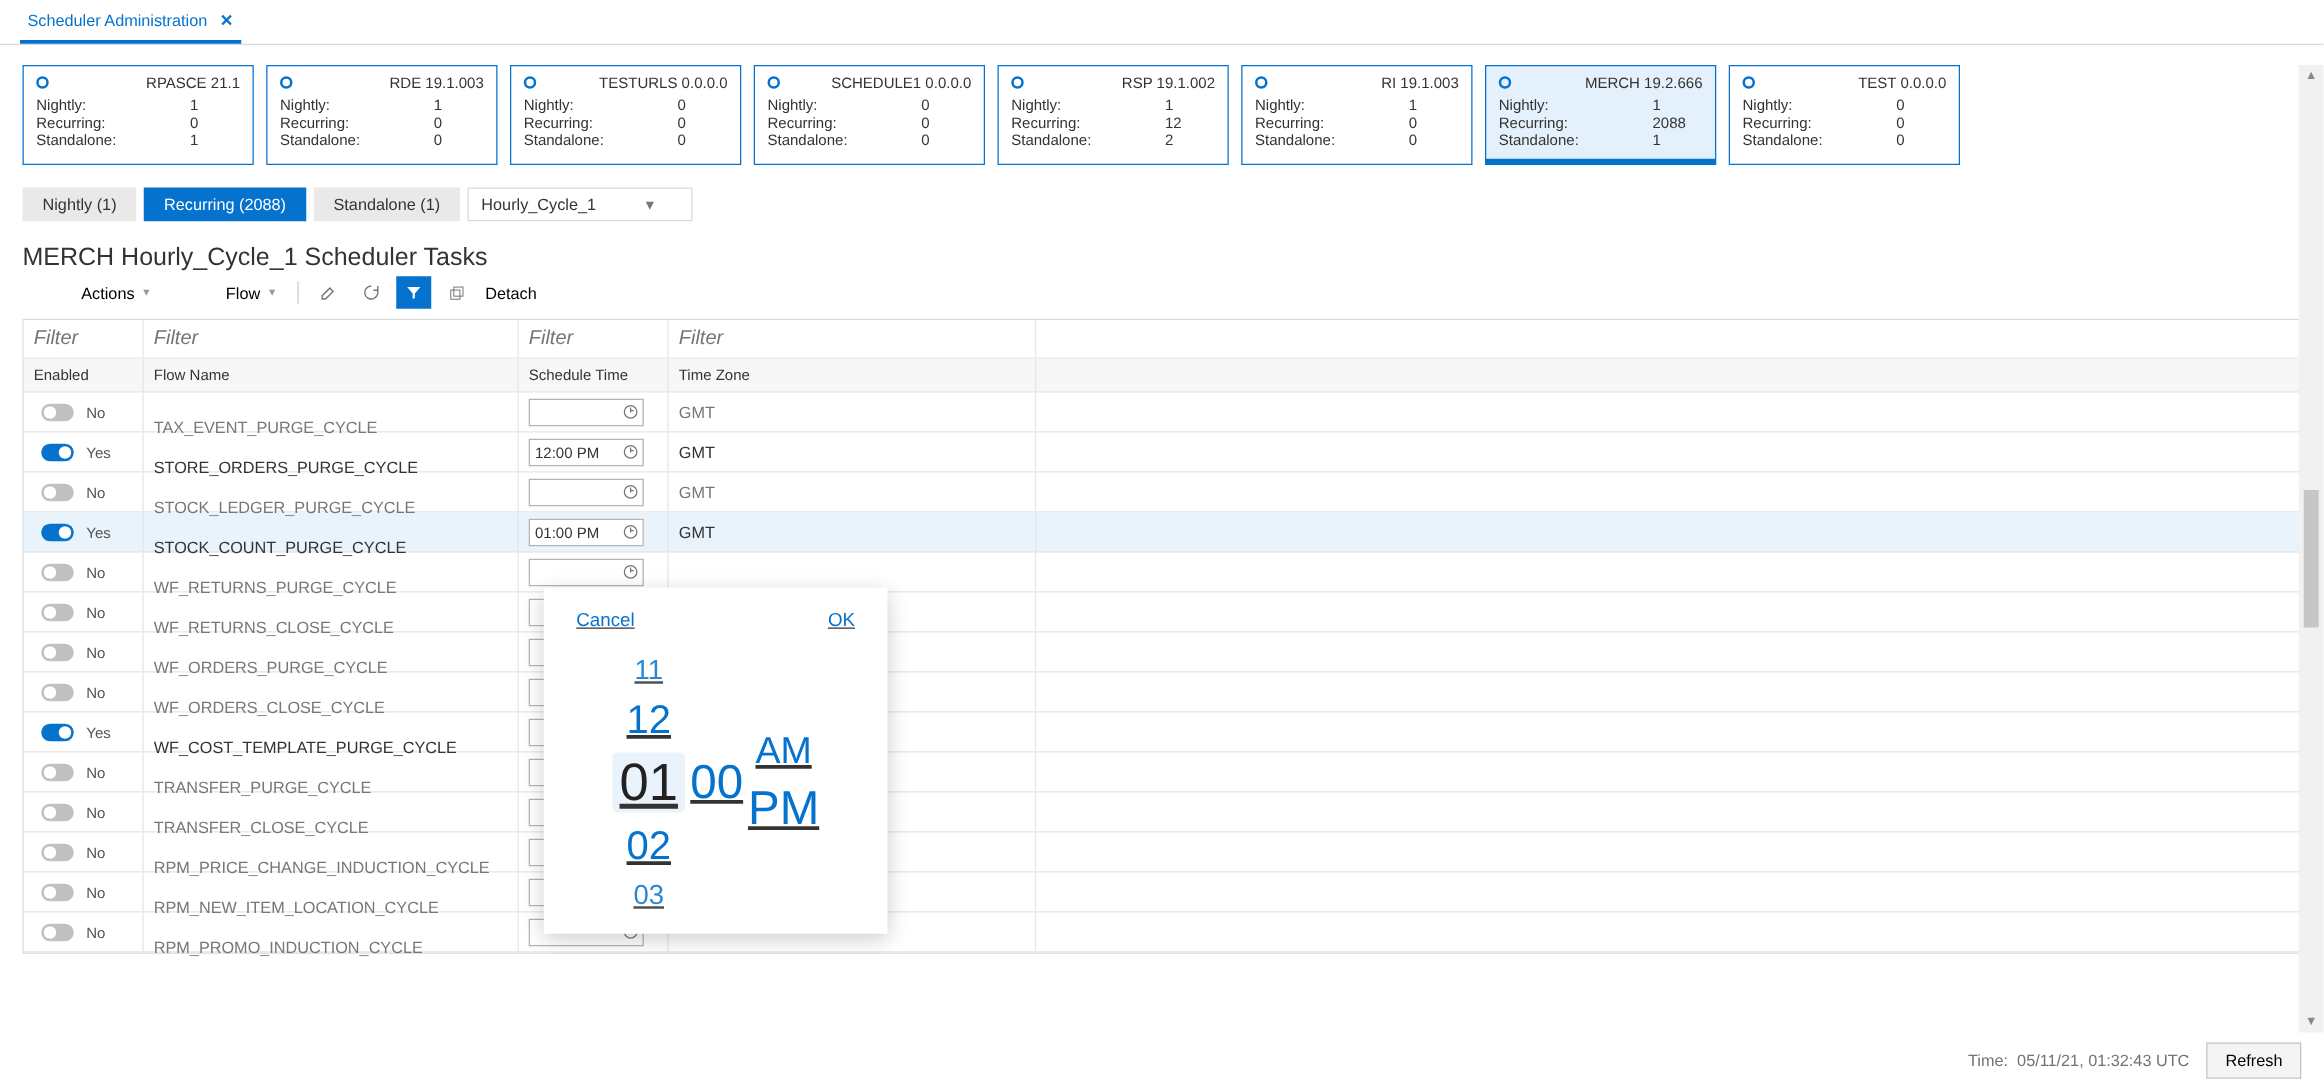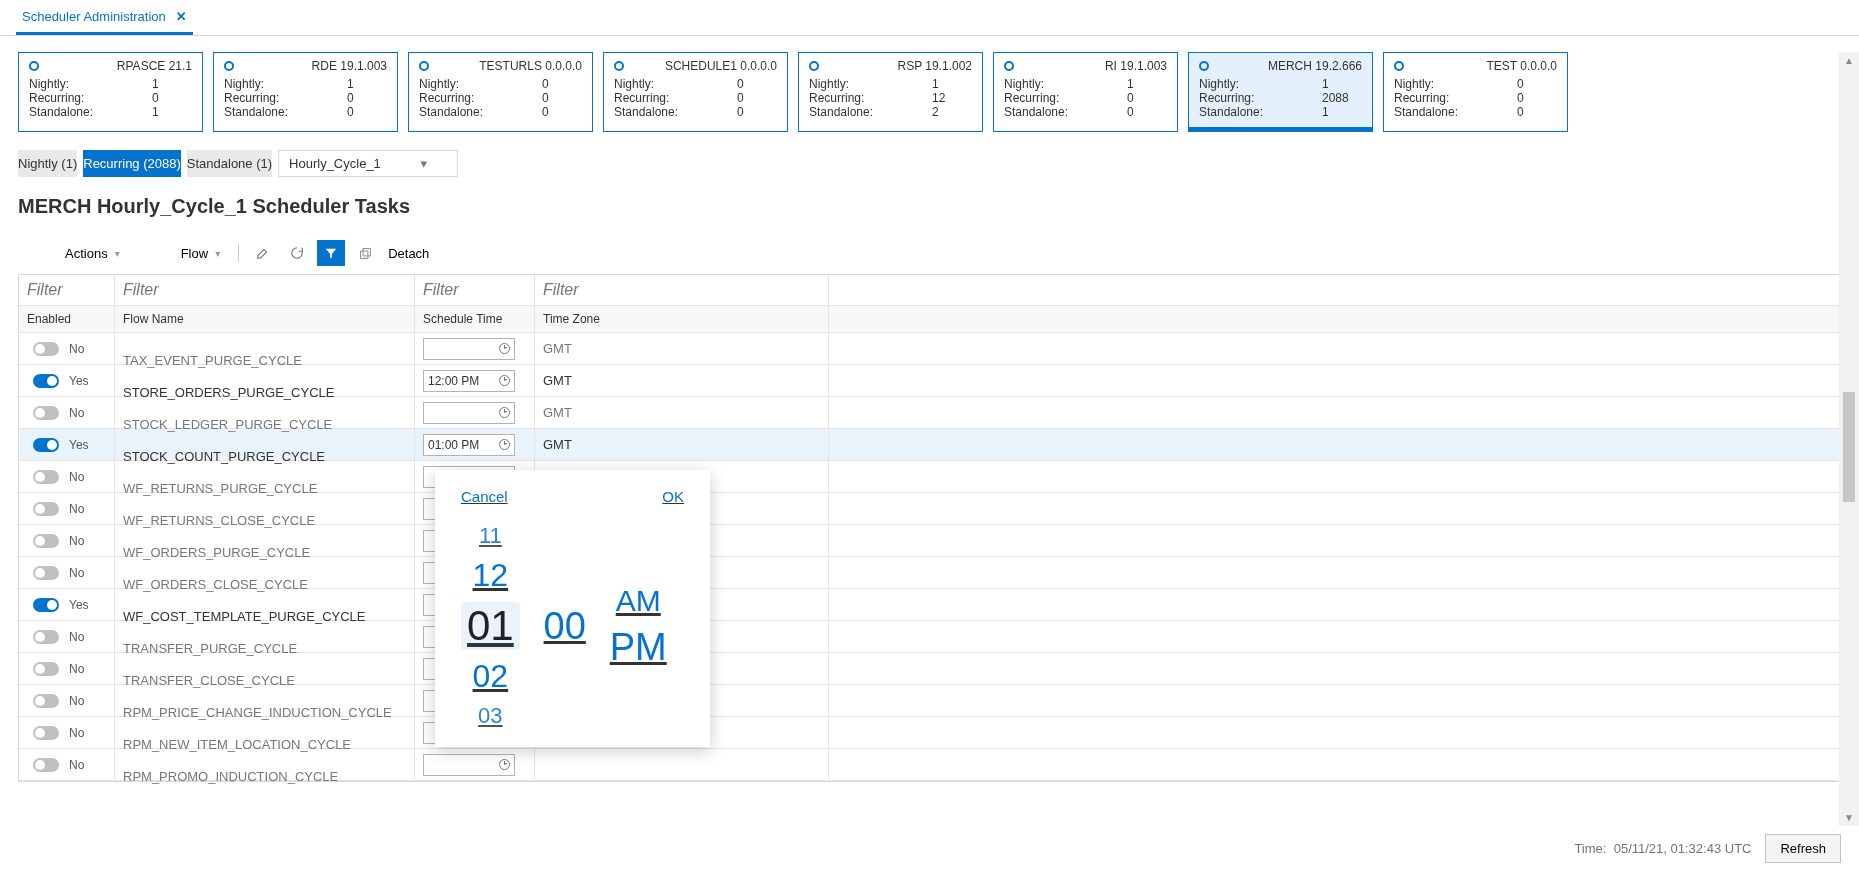--- a/index.html
+++ b/index.html
@@ -69,21 +69,21 @@
 
 .sub-tabs {
   display: flex;
   gap: 6px;
   align-items: center;
   margin-bottom: 18px;
 }
 .sub-tab {
   background: #e9e9e9;
   border: none;
-  padding: 6px 0;
+  padding: 6px 16px;
   font-size: 13px;
   color: #333;
   cursor: pointer;
 }
 .sub-tab.active {
   background: #0572ce;
   color: #fff;
 }
 .dropdown-sel {
   background: #fff;
@@ -93,23 +93,23 @@
   position: relative;
   min-width: 180px;
   display: flex;
   justify-content: space-between;
   align-items: center;
 }
 .dropdown-sel::after { content: "▾"; color: #777; margin-left: 20px; }
 
 h2.page-title {
   font-size: 20px;
-  font-weight: 700;
+  font-weight: 400;
   color: #333;
-  margin-bottom: 22px;
+  margin-bottom: 3px;
 }
 
 .toolbar {
   display: flex;
   align-items: center;
   gap: 6px;
   margin-bottom: 8px;
   font-size: 13px;
 }
 .toolbar .menu-btn {
@@ -199,21 +199,21 @@
   box-shadow: 0 4px 16px rgba(0,0,0,0.2);
   padding: 18px 26px;
   z-index: 100;
   text-decoration: underline;
 }
 .tp-header {
   display: flex; justify-content: space-between; margin-bottom: 18px;
 }
 .tp-cancel, .tp-ok { color: #0572ce; font-size: 15px; cursor: pointer; }
 .tp-body {
-  display: flex; align-items: center; justify-content: flex-start; gap: 20px;
+  display: flex; align-items: center; justify-content: center;
 }
 .tp-col { display: flex; flex-direction: column; align-items: center; gap: 8px; }
 .tp-hours .tp-item, .tp-mins .tp-item, .tp-ampm .tp-item {
   font-size: 32px; color: #0572ce; font-weight: 300;
   min-width: 50px; text-align: center;
 }
 .tp-item.outer { font-size: 22px; opacity: 0.85;}
 .tp-item.selected {
   font-size: 42px; color: #222; background: #eaf3fb; border-radius: 4px;
   padding: 0 6px;

